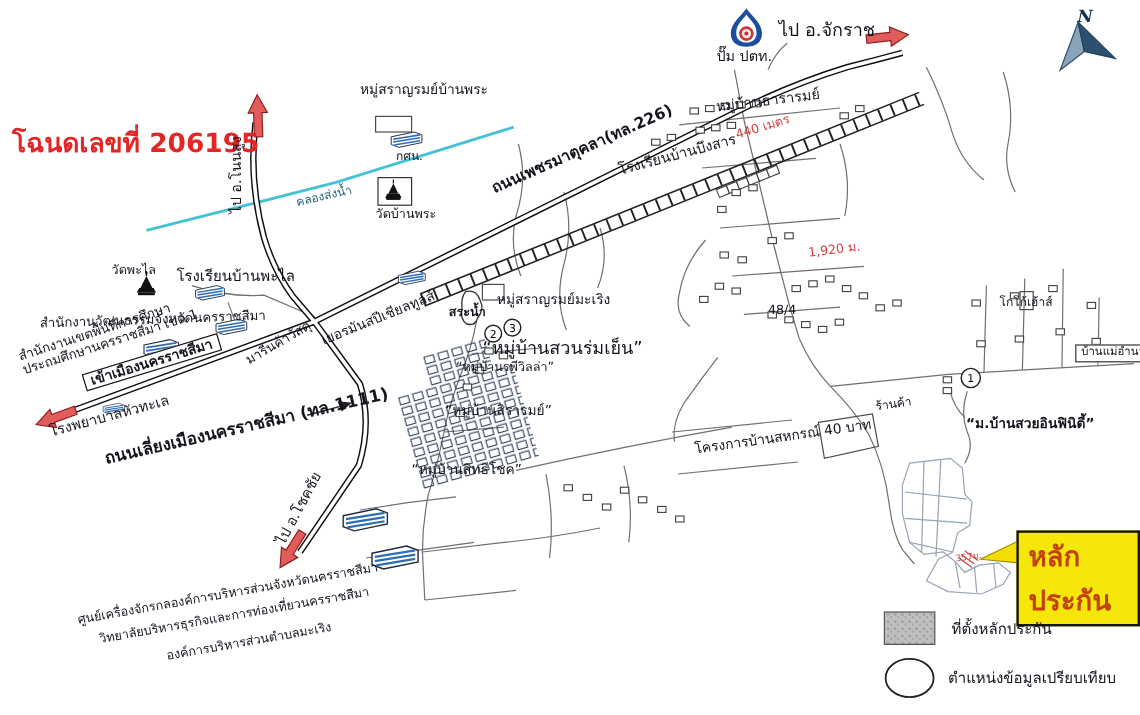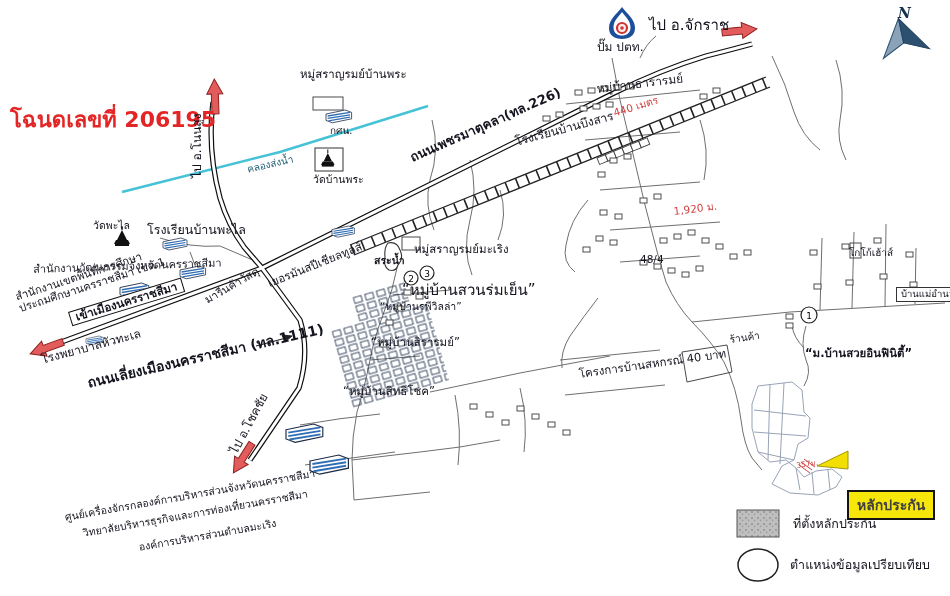--- a/index.html
+++ b/index.html
@@ -5,22 +5,22 @@
   html,body{margin:0;padding:0;background:#e9e9e9;}
   #stage{position:relative;width:950px;height:596px;background:#ffffff;overflow:hidden;
          font-family:"DejaVu Sans",sans-serif;color:#15151f;}
   #stage svg{position:absolute;left:0;top:0;}
   .hdr{position:absolute;left:10px;font-weight:bold;font-size:22px;color:#e42525;white-space:nowrap;}
   .lbl{position:absolute;white-space:nowrap;color:#14141f;font-size:11px;line-height:1.12;
        transform-origin:0 0;}
   .red{color:#d34040;}
   .boxed{background:#fff;border:1.5px solid #111;padding:0px 5px;font-weight:bold;}
   .boxed-thin{background:#fff;border:1px solid #333;padding:1px 4px;}
-  .callout-box{position:absolute;background:#f6e60a;border:2px solid #141414;color:#404040;
-       font-weight:bold;font-size:14px;padding:2px 8px;margin-top:48px;}
+  .callout-box{position:absolute;background:#f6e60a;border:2px solid #141414;color:#c2410c;
+       font-weight:bold;font-size:23px;padding:2px 8px;}
   .legend-lbl{font-size:12.5px;}
 </style>
 </head>
 <body>
 
 <div id="stage">
 
 <svg width="950" height="596" viewBox="0 0 950 596">
   <defs>
     <pattern id="hp" width="12" height="9" patternUnits="userSpaceOnUse">
@@ -328,21 +328,21 @@
 <div class="lbl" style="left:402px;top:282px;font-size:15px;">“หมู่บ้านสวนร่มเย็น”</div>
 <div class="lbl" style="left:380px;top:301px;font-size:10.5px;">“หมู่บ้านรพีวิลล่า”</div>
 <div class="lbl" style="left:371px;top:336px;font-size:11.5px;">“หมู่บ้านสิรารมย์”</div>
 <div class="lbl" style="left:343px;top:385px;font-size:11.5px;">“หมู่บ้านสิทธิโชค”</div>
 <div class="lbl" style="left:228px;top:450px;transform:rotate(-62deg);font-size:12px;">ไป อ.โชคชัย</div>
 <div class="lbl" style="left:64px;top:512px;transform:rotate(-10deg);font-size:10.5px;">ศูนย์เครื่องจักรกลองค์การบริหารส่วนจังหวัดนครราชสีมา</div>
 <div class="lbl" style="left:82px;top:528px;transform:rotate(-10deg);font-size:10.5px;">วิทยาลัยบริหารธุรกิจและการท่องเที่ยวนครราชสีมา</div>
 <div class="lbl" style="left:138px;top:542px;transform:rotate(-10deg);font-size:10.5px;">องค์การบริหารส่วนตำบลมะเริง</div>
 <div class="lbl" style="left:578px;top:368px;transform:rotate(-8deg);font-size:11.5px;">โครงการบ้านสหกรณ์ 40 บาท</div>
 <div class="lbl" style="left:729px;top:334px;transform:rotate(-8deg);font-size:10px;">ร้านค้า</div>
-<div class="lbl" style="left:833px;top:247px;font-size:10px;margin-left:16px;">โกโก้เฮ้าส์</div>
+<div class="lbl" style="left:833px;top:247px;font-size:10px;">โกโก้เฮ้าส์</div>
 <div class="lbl boxed-thin" style="left:896px;top:287px;font-size:9.5px;">บ้านแม่อำนวย</div>
 <div class="lbl" style="left:805px;top:347px;font-size:11.5px;font-weight:bold;">“ม.บ้านสวยอินฟินิตี้”</div>
 <div class="lbl red" style="left:796px;top:462px;transform:rotate(-8deg);font-size:7.5px;">357ม.</div>
 
 <div class="callout-box" style="left:847px;top:442px;">หลักประกัน</div>
 
 <div class="lbl legend-lbl" style="left:793px;top:517px;">ที่ตั้งหลักประกัน</div>
 <div class="lbl legend-lbl" style="left:790px;top:558px;">ตำแหน่งข้อมูลเปรียบเทียบ</div>
 
 </div>

